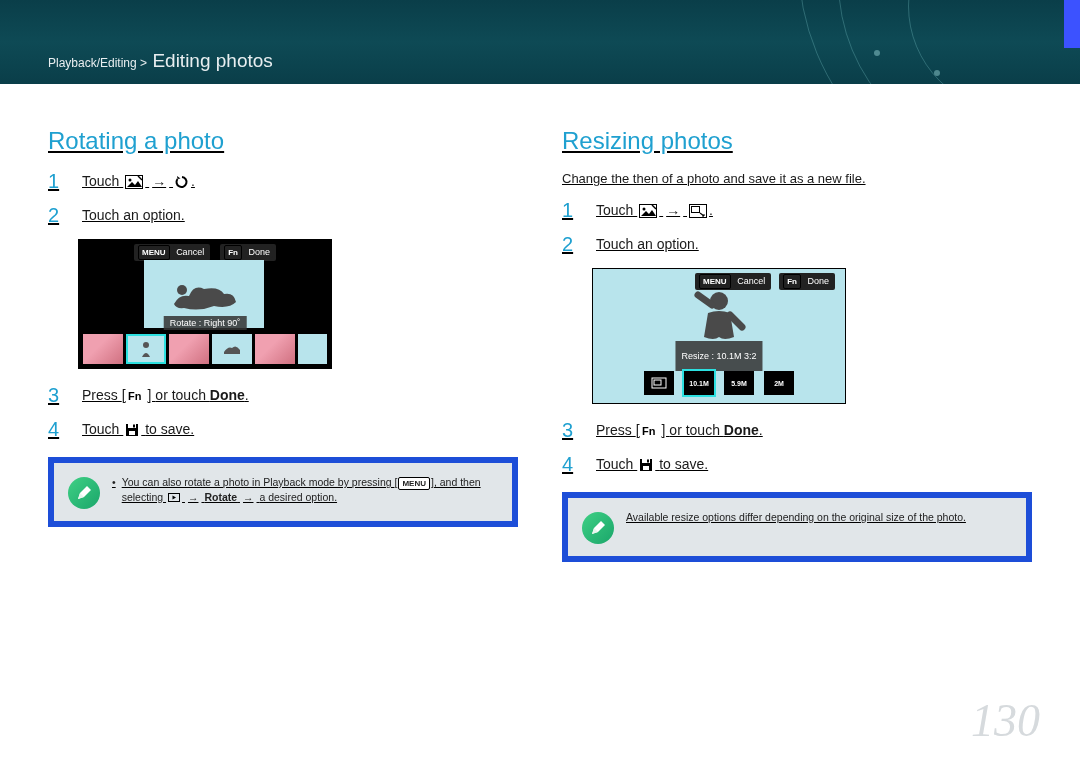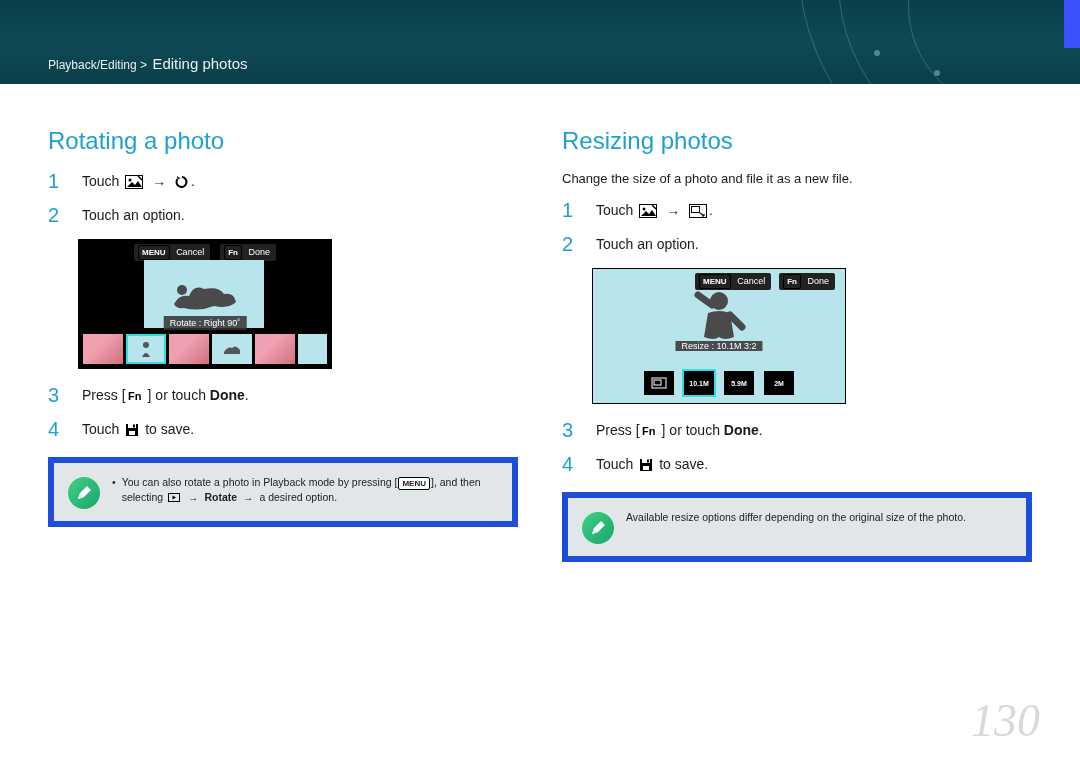--- a/index.html
+++ b/index.html
@@ -8,23 +8,23 @@
   #header-band{position:relative;height:84px;background:linear-gradient(180deg,#0a3e49 0%,#0e4a55 50%,#0a3e49 100%);overflow:hidden;}
   #header-band .circle{position:absolute;border-radius:50%;border:1px solid rgba(150,230,230,0.25);}
   #header-band .c1{width:210px;height:210px;right:-40px;top:-100px;}
   #header-band .c2{width:360px;height:360px;right:-120px;top:-200px;}
   #header-band .c3{width:480px;height:480px;right:-200px;top:-280px;}
   #header-band .dot{position:absolute;width:6px;height:6px;border-radius:50%;background:rgba(180,240,240,0.4);}
   #header-band .d1{right:140px;top:70px;}
   #header-band .d2{right:200px;top:50px;}
   #blue-tab{position:absolute;right:0;top:0;width:16px;height:48px;background:#3c52ff;}
   #breadcrumb{position:absolute;left:48px;bottom:12px;color:#e8eef0;font-size:12px;}
-  #breadcrumb .page-title{font-size:15px;margin-left:2px;}
+  #breadcrumb .page-title{font-size:19px;margin-left:2px;}
   
-  #body{position:absolute;top:115px;left:48px;right:48px;bottom:30px;display:flex;gap:44px;}
+  #body{position:absolute;top:115px;left:48px;right:48px;bottom:30px;display:flex;gap:44px;text-decoration:underline;}
   .col{flex:1;min-width:0;}
   .section-title{color:#1fa0d0;font-size:24px;font-weight:400;margin:12px 0 16px 0;}
   .step{display:flex;align-items:flex-start;margin-bottom:14px;font-size:14px;color:#1a1a1a;}
   .step .num{color:#1fa0d0;font-size:20px;font-weight:300;width:24px;flex-shrink:0;font-family:"Segoe UI",Arial,sans-serif;font-stretch:condensed;line-height:20px;}
   .step .txt{line-height:20px;margin-left:10px;}
   .step .txt b{font-weight:700;}
   .ico{display:inline-flex;align-items:center;justify-content:center;vertical-align:middle;margin:0 2px;}
   .ico svg{display:block;}
 
   .note{display:flex;gap:12px;background:#e1e6e9;border:6px solid #1d4ed8;padding:12px 14px;margin-top:18px;}
@@ -45,21 +45,21 @@
   #shot1 .thumb{width:40px;height:30px;flex-shrink:0;box-sizing:border-box;}
   #shot1 .thumb.sel{border:2px solid #2ce0e0;}
   #shot1 .thumb.pink{background:linear-gradient(135deg,#f0a0b0 40%,#d07080 100%);}
   #shot1 .thumb.blue{background:#b8e4ec;display:flex;align-items:center;justify-content:center;}
 
   
   #shot2{width:252px;height:134px;position:relative;background:#b8e4ec;border:1px solid #000;margin:6px 0 16px 30px;}
   #shot2 .topbar{position:absolute;top:4px;left:0;right:0;display:flex;justify-content:flex-end;gap:8px;color:#fff;font-size:9px;padding-right:10px;}
   #shot2 .topbar span{background:#222;padding:1px 3px;border-radius:2px;}
   #shot2 .silh2{position:absolute;top:18px;left:50%;transform:translateX(-50%);}
-  #shot2 .caption{position:absolute;top:72px;left:50%;transform:translateX(-50%);background:rgba(50,50,50,0.85);color:#fff;font-size:9px;padding:0 6px;white-space:nowrap;}
+  #shot2 .caption{position:absolute;top:72px;left:50%;transform:translateX(-50%);background:rgba(50,50,50,0.85);color:#fff;font-size:9px;padding:10px 6px;white-space:nowrap;}
   #shot2 .opts{position:absolute;bottom:8px;left:50%;transform:translateX(-50%);display:flex;gap:10px;}
   #shot2 .opt{width:30px;height:24px;background:#000;display:flex;align-items:center;justify-content:center;color:#fff;font-size:7px;font-weight:bold;}
   #shot2 .opt.sel{outline:2px solid #2ce0e0;}
 
   #page-number{position:absolute;right:40px;bottom:18px;font-family:Georgia,"Times New Roman",serif;font-style:italic;font-size:46px;color:#d6dadd;font-weight:400;}
 
   .btn-label{display:inline-block;border:1px solid #000;border-radius:2px;padding:0 3px;font-size:8px;vertical-align:middle;font-weight:bold;background:#fff;margin:0 1px;line-height:11px;}
   .arrow{margin:0 3px;}
 
   .intro{font-size:13px;color:#1a1a1a;margin-bottom:14px;}
@@ -198,21 +198,21 @@
               <span class="arrow">→</span>
               <span>a desired option.</span>
             </div>
           </div>
         </div>
       </div>
     </div>
 
     <div class="col">
       <div class="section-title">Resizing photos</div>
-      <div class="intro">Change the size of a photo and file it as a new file.</div>
+      <div class="intro">Change the then of a photo and save it as a new file.</div>
 
       <div class="step">
         <div class="num">1</div>
         <div class="txt">
           <span>Touch </span>
           <span class="ico">
             <svg width="18" height="14" viewBox="0 0 18 14">
                 <rect x="0.5" y="0.5" width="17" height="13" fill="none" stroke="#000"></rect>
                 <circle cx="5" cy="5" r="1.5" fill="#000"></circle>
                 <path d="M2 12 L7 7 L10 10 L13 6 L17 12 Z" fill="#000"></path>

